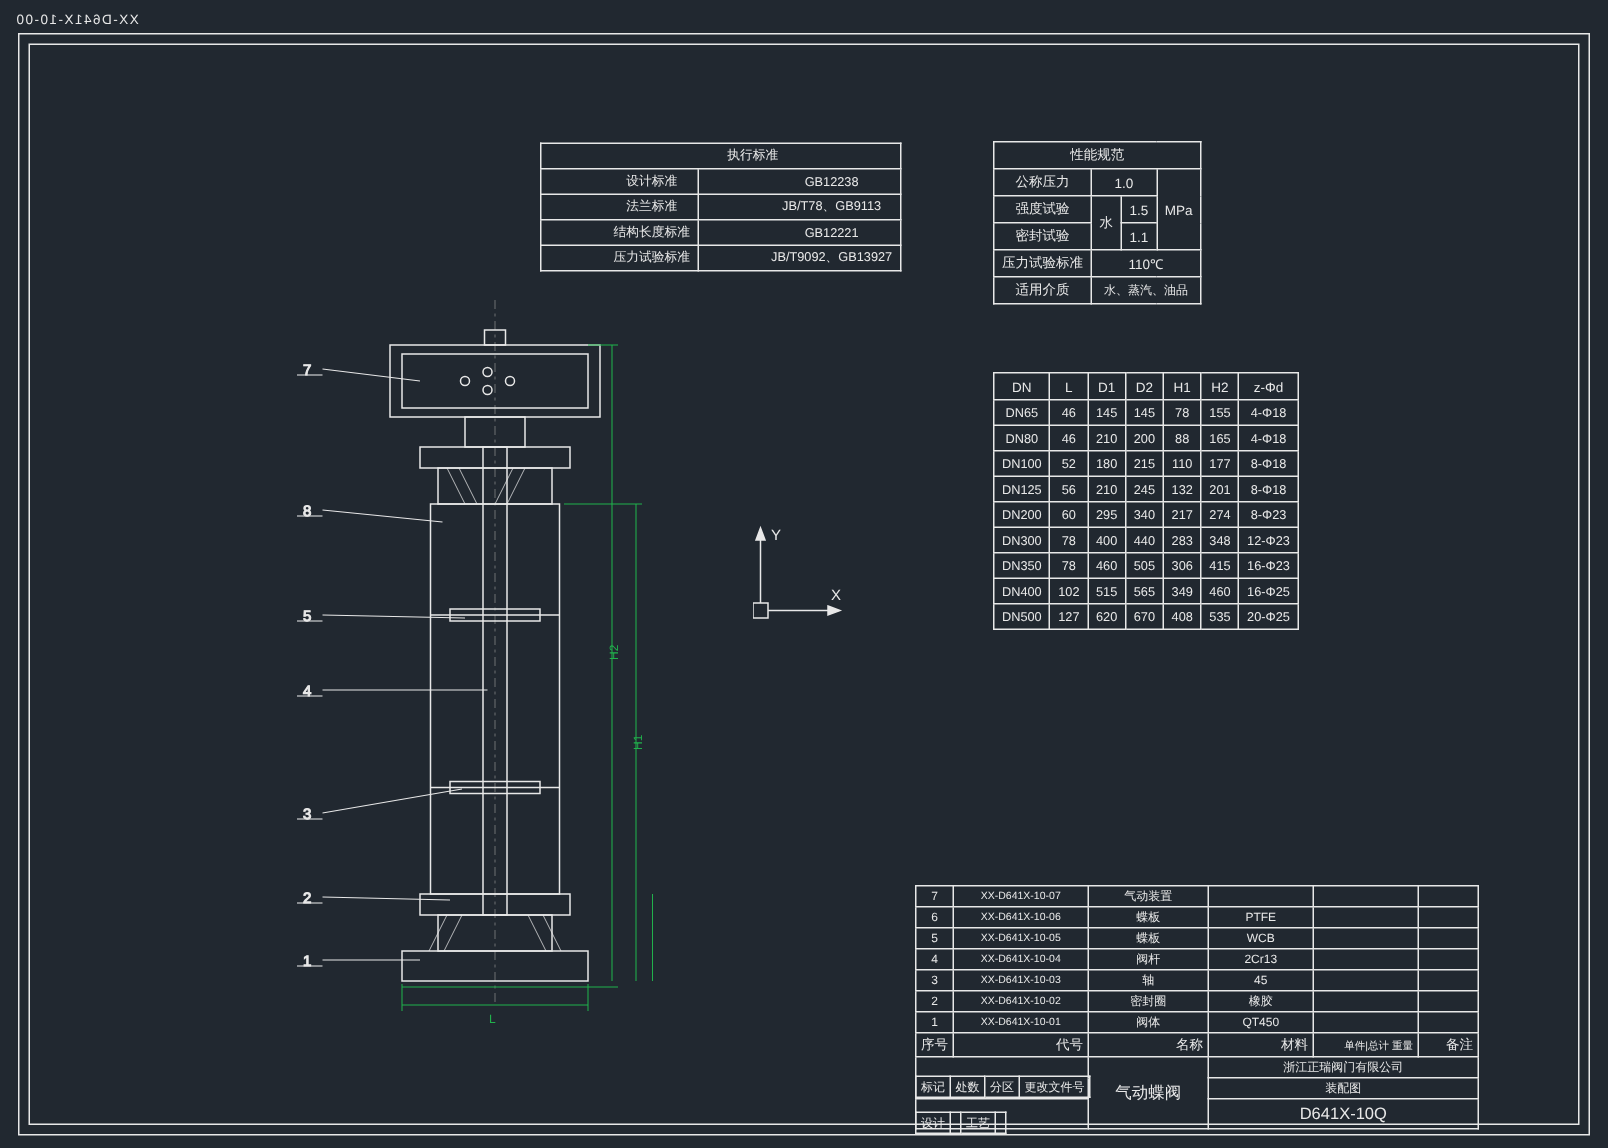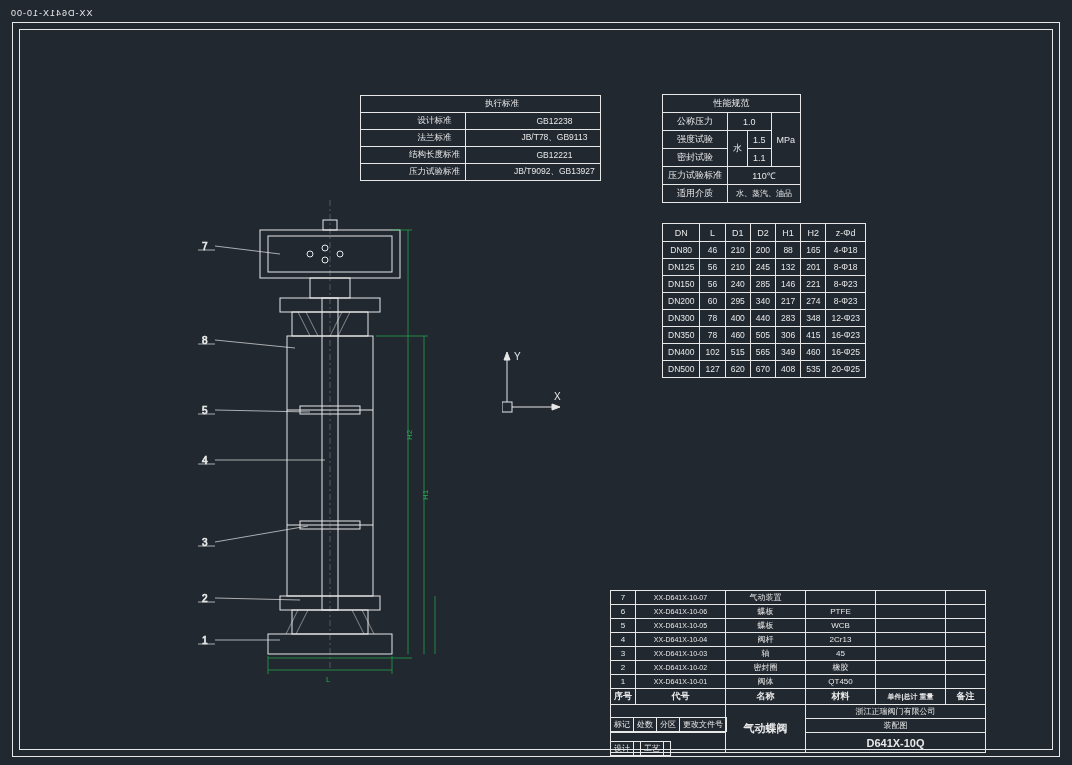--- a/index.html
+++ b/index.html
@@ -42,27 +42,27 @@
     padding: 2px 5px;
     text-align: center;
     color: #e8e8e8;
     font-size: 8.5px;
     white-space: nowrap;
   }
   .exec-std { left: 360px; top: 95px; }
   .exec-std td { height: 14px; padding-left: 48px; }
   .perf-spec { left: 662px; top: 94px; }
   .perf-spec td { height: 14px; font-size: 9px; }
-  .dim-table { left: 662px; top: 223px; border-radius: 29px; }
+  .dim-table { left: 662px; top: 248px; border-radius: 29px; }
   .dim-table th { font-weight: normal; height: 18px; font-size: 9px; }
   .dim-table td { height: 17px; font-size: 8.5px; }
   .title-block { left: 610px; top: 590px; }
   .title-block td { font-size: 8px; padding: 1px 3px; height: 14px; }
-  .title-block .hdr { font-size: 9px; font-weight: bold; }
-  .title-block .big { font-size: 11px; height: 20px; font-weight: bold; }
+  .title-block .hdr { font-size: 9px; font-weight: normal; text-align: right; }
+  .title-block .big { font-size: 11px; height: 20px; }
   .green { color: #00ff00; }
 
   
   .drawing {
     position: absolute;
     left: 180px; top: 200px;
     width: 380px; height: 500px;
   }
   .drawing svg { overflow: visible; }
   .leader {
@@ -157,45 +157,54 @@
         <th>L</th>
         <th>D1</th>
         <th>D2</th>
         <th>H1</th>
         <th>H2</th>
         <th>z-Φd</th>
       </tr>
     </thead>
   <tbody id="dim-body">
       <tr>
+        <td>DN65</td>
+        <td>46</td>
+        <td>145</td>
+        <td>145</td>
+        <td>78</td>
+        <td>155</td>
+        <td>4-Φ18</td>
+      </tr>
+      <tr>
         <td>DN80</td>
         <td>46</td>
         <td>210</td>
         <td>200</td>
         <td>88</td>
         <td>165</td>
         <td>4-Φ18</td>
       </tr>
       <tr>
+        <td>DN100</td>
+        <td>52</td>
+        <td>180</td>
+        <td>215</td>
+        <td>110</td>
+        <td>177</td>
+        <td>8-Φ18</td>
+      </tr>
+      <tr>
         <td>DN125</td>
         <td>56</td>
         <td>210</td>
         <td>245</td>
         <td>132</td>
         <td>201</td>
         <td>8-Φ18</td>
-      </tr>
-      <tr>
-        <td>DN150</td>
-        <td>56</td>
-        <td>240</td>
-        <td>285</td>
-        <td>146</td>
-        <td>221</td>
-        <td>8-Φ23</td>
       </tr>
       <tr>
         <td>DN200</td>
         <td>60</td>
         <td>295</td>
         <td>340</td>
         <td>217</td>
         <td>274</td>
         <td>8-Φ23</td>
       </tr>

